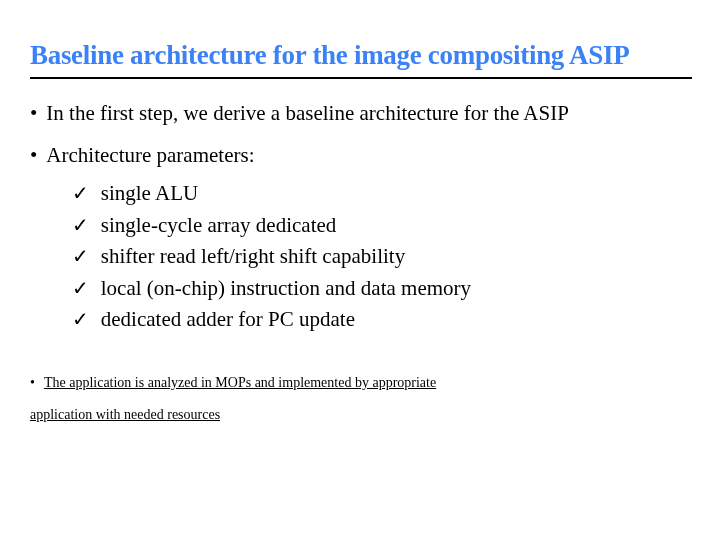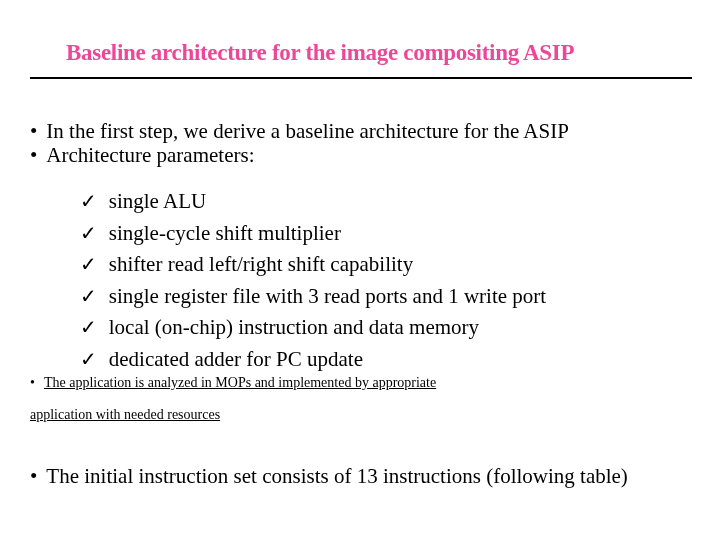--- a/index.html
+++ b/index.html
@@ -13,54 +13,53 @@
     height: 540px;
     background: #ffffff;
     color: #000000;
     font-family: "Liberation Serif", "DejaVu Serif", serif;
     overflow: hidden;
   }
   .title {
     position: absolute;
     left: 30px;
     top: 40px;
-    font-size: 23px;
+    font-size: 27px;
     font-weight: bold;
     letter-spacing: -0.3px;
     white-space: nowrap;
-    color: #ec4899;
-    margin-left: 36px;
+    color: #3b82f6;
   }
   .title-rule {
     position: absolute;
     left: 30px;
     top: 77px;
     width: 662px;
     height: 2px;
     background: #000000;
   }
   .bullet-line {
     position: absolute;
     left: 30px;
     font-size: 21px;
     white-space: nowrap;
     color: #000000;
   }
   .bullet-glyph {
     display: inline-block;
     margin-right: 9px;
   }
-  .intro    { top: 119px; text-align: center; }
+  .intro    { top: 101px; text-align: center; }
   .params   { top: 143px; font-family: Liberation Serif, serif; }
   .last     { top: 464px; }
   .checklist {
     position: absolute;
     left: 64px;
     top: 170px;
-    margin: 16px;
+    margin: 8px;
     padding: 0;
     list-style: none;
     font-size: 21px;
   }
   .checklist li {
     line-height: 31.5px;
     white-space: nowrap;
   }
   .check-glyph {
     display: inline-block;
@@ -84,27 +83,25 @@
 
   <div class="title">Baseline architecture for the image compositing ASIP</div>
   <div class="title-rule"></div>
 
   <div class="bullet-line intro"><span class="bullet-glyph">•</span><span>In the first step, we derive a baseline architecture for the ASIP</span></div>
 
   <div class="bullet-line params"><span class="bullet-glyph">•</span><span>Architecture parameters:</span></div>
 
   <ul class="checklist">
     <li><span class="check-glyph">✓</span><span>single ALU</span></li>
-    <li><span class="check-glyph">✓</span><span>single-cycle shift multiplier</span></li>
+    <li><span class="check-glyph">✓</span><span>single-cycle array dedicated</span></li>
     <li><span class="check-glyph">✓</span><span>shifter read left/right shift capability</span></li>
-    <li><span class="check-glyph">✓</span><span>single register file with 3 read ports and 1 write port</span></li>
     <li><span class="check-glyph">✓</span><span>local (on-chip) instruction and data memory</span></li>
     <li><span class="check-glyph">✓</span><span>dedicated adder for PC update</span></li>
   </ul>
 
   <div class="para">
     <div class="pline"><span class="bullet-glyph">•</span><span>The application is analyzed in MOPs and implemented by appropriate</span></div>
     <div class="pline">application with needed resources</div>
   </div>
 
-  <div class="bullet-line last"><span class="bullet-glyph">•</span><span>The initial instruction set consists of 13 instructions (following table)</span></div>
 
 </div>
 
 </body></html>

